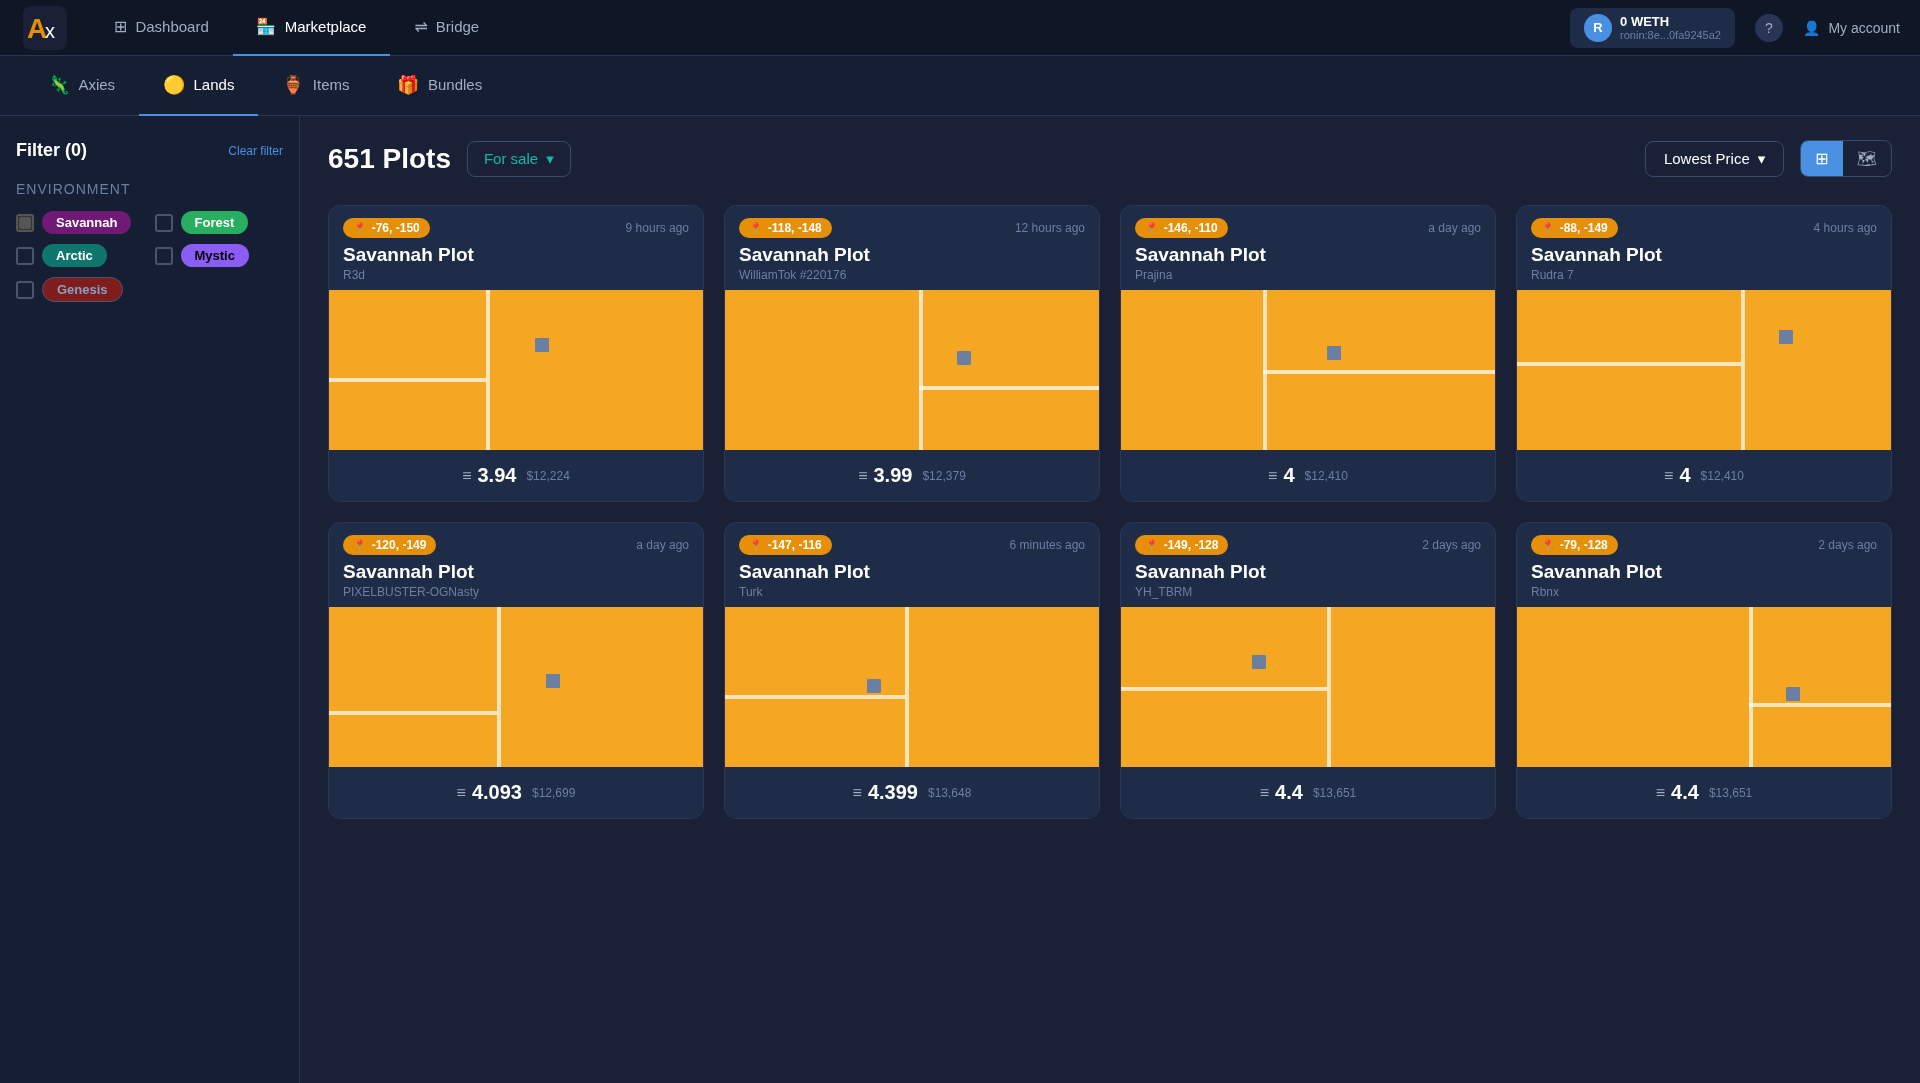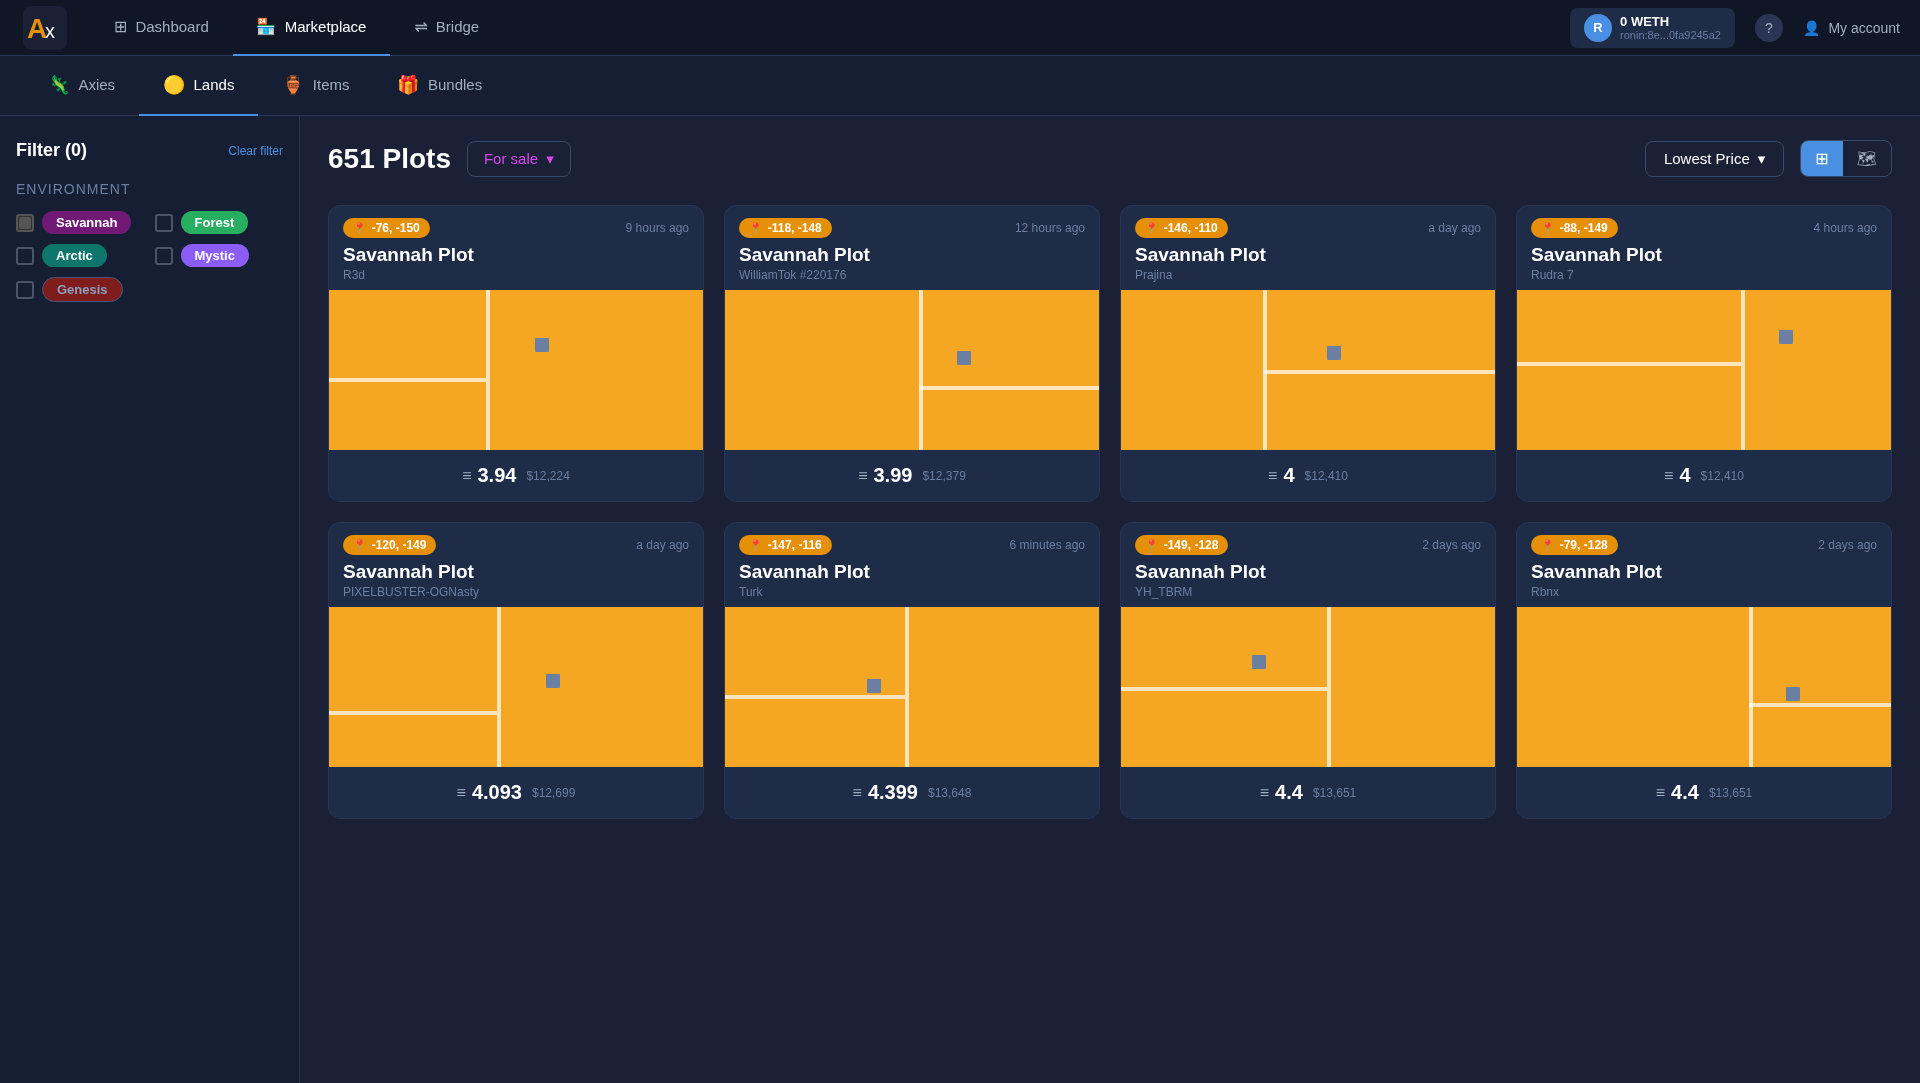--- a/index.html
+++ b/index.html
@@ -46,29 +46,29 @@
     .clear-filter { color: #4a90e2; font-size: 12px; cursor: pointer; }
     .env-label { font-size: 14px; color: #6b7fa3; letter-spacing: 1px; text-transform: uppercase; margin-bottom: 14px; }
     .env-options { display: grid; grid-template-columns: 1fr 1fr; gap: 10px; }
     .env-option { display: flex; align-items: center; gap: 8px; cursor: pointer; }
     .env-checkbox { width: 18px; height: 18px; border: 2px solid #4a5568; border-radius: 3px; background: transparent; flex-shrink: 0; display: flex; align-items: center; justify-content: center; }
     .env-checkbox.checked { background: #333; border-color: #555; }
     .env-tag { padding: 4px 14px; border-radius: 20px; font-size: 13px; font-weight: 600; }
     .tag-savannah { background: #701a75; color: #fff; }
     .tag-forest { background: #27ae60; color: #fff; }
     .tag-arctic { background: #0f766e; color: #fff; }
-    .tag-mystic { background: #8b5cf6; color: #ffffff; }
+    .tag-mystic { background: #8b5cf6; color: #000000; }
     .tag-genesis { background: #7f1d1d; color: #8b9fc0; border: 1px solid #4a5578; }
 
     
     .content { flex: 1; padding: 24px 28px; }
     .content-header { display: flex; align-items: center; gap: 16px; margin-bottom: 28px; }
     .plots-count { font-size: 28px; font-weight: 700; color: #fff; }
     .for-sale-dropdown {
-      display: flex; align-items: center; gap: 8px; background: transparent; border: 1.5px solid #3a4a6a; border-radius: 8px; padding: 8px 16px; cursor: pointer; color: #d946ef; font-size: 15px;
+      display: flex; align-items: center; gap: 8px; background: transparent; border: 1.5px solid #3a4a6a; border-radius: 8px; padding: 8px 16px; cursor: pointer; color: #14b8a6; font-size: 15px;
     }
     .spacer { flex: 1; }
     .sort-dropdown {
       display: flex; align-items: center; gap: 8px; border: 1.5px solid #3a4a6a; border-radius: 8px; padding: 8px 18px; cursor: pointer; color: #fff; font-size: 15px; background: transparent;
     }
     .view-btns { display: flex; gap: 0; border: 1.5px solid #3a4a6a; border-radius: 8px; overflow: hidden; }
     .view-btn { padding: 8px 14px; cursor: pointer; color: #a0aec0; font-size: 16px; background: transparent; border: none; }
     .view-btn.active { background: #4a90e2; color: #fff; }
 
     

